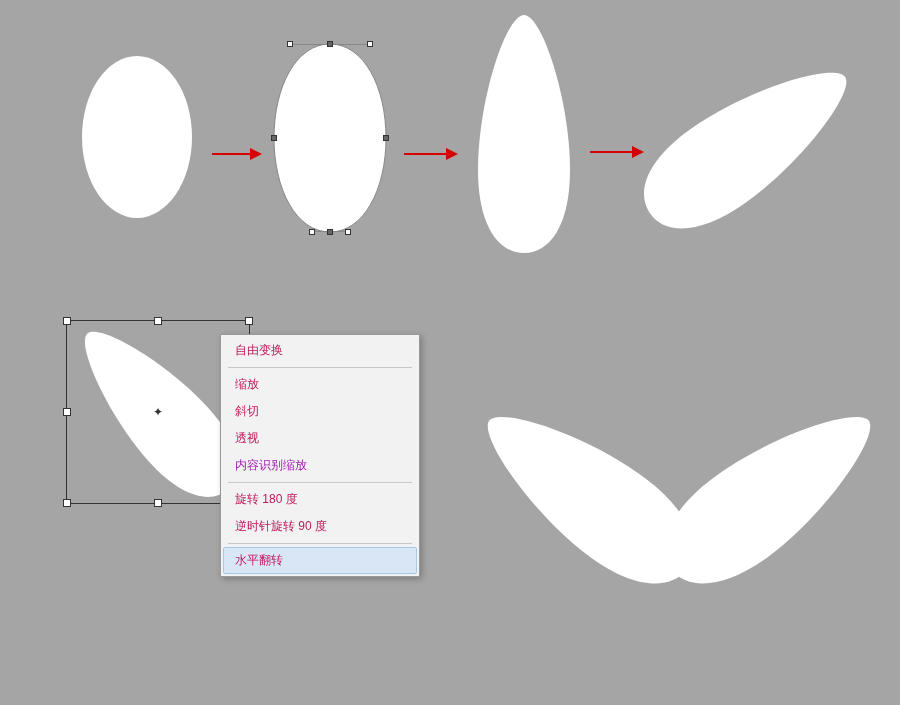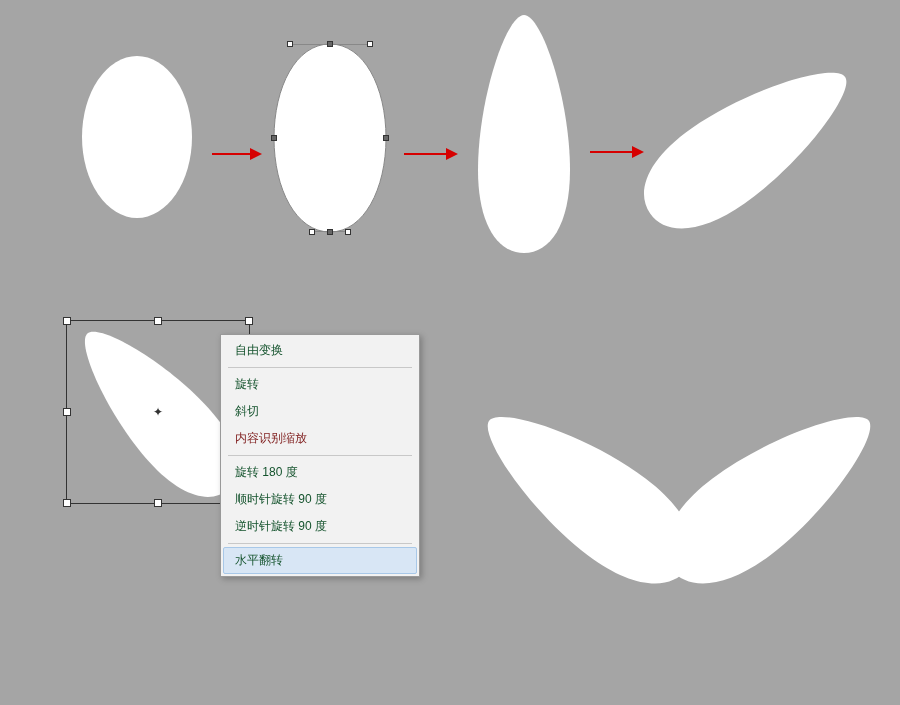--- a/index.html
+++ b/index.html
@@ -70,26 +70,26 @@
     .context-menu {
       position: absolute;
       background: #f2f2f2;
       border: 1px solid #999;
       box-shadow: 2px 2px 6px rgba(0,0,0,0.25);
       padding: 2px;
       width: 200px;
     }
     .menu-item {
       padding: 5px 12px;
-      color: #14532d;
+      color: #be185d;
       cursor: default;
       white-space: nowrap;
     }
     .menu-item.disabled {
-      color: #7f1d1d;
+      color: #a21caf;
     }
     .menu-item.highlighted {
       background: #d8e6f5;
       border: 1px solid #a8c8e8;
       padding: 4px 11px;
       border-radius: 2px;
     }
     .menu-separator {
       height: 1px;
       background: #c8c8c8;
@@ -187,23 +187,23 @@
 
 <svg class="shape" style="left:658px; top:388px; width:230px; height:210px;">
   <g transform="rotate(53 115 105)">
     <path d="M115,-15 C133,-15 163,72 163,145 C163,202 141,232 115,232 C89,232 67,202 67,145 C67,72 97,-15 115,-15 Z" fill="#ffffff"></path>
   </g>
 </svg>
 
 <div class="context-menu" style="left:220px; top:334px;">
   <div class="menu-item">自由变换</div>
   <div class="menu-separator"></div>
-  <div class="menu-item">旋转</div>
+  <div class="menu-item">缩放</div>
   <div class="menu-item">斜切</div>
+  <div class="menu-item">透视</div>
   <div class="menu-item disabled">内容识别缩放</div>
   <div class="menu-separator"></div>
   <div class="menu-item">旋转 180 度</div>
-  <div class="menu-item">顺时针旋转 90 度</div>
   <div class="menu-item">逆时针旋转 90 度</div>
   <div class="menu-separator"></div>
   <div class="menu-item highlighted">水平翻转</div>
 
 </div>
 
 </body></html>

